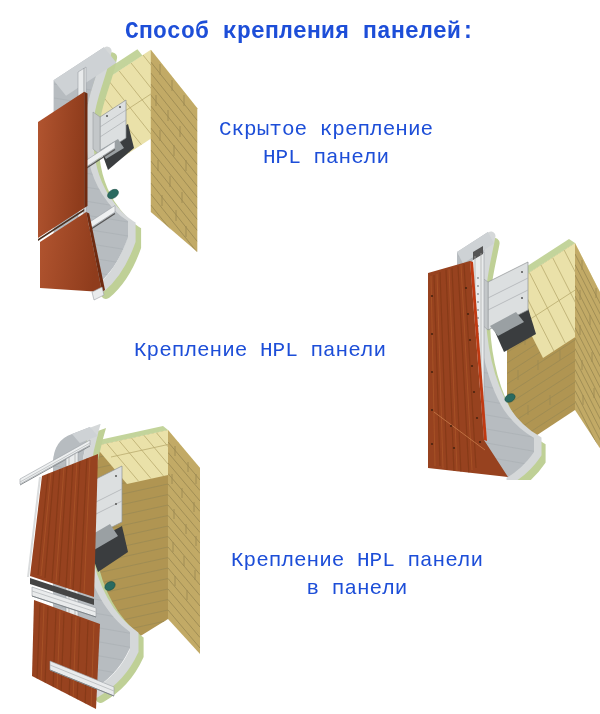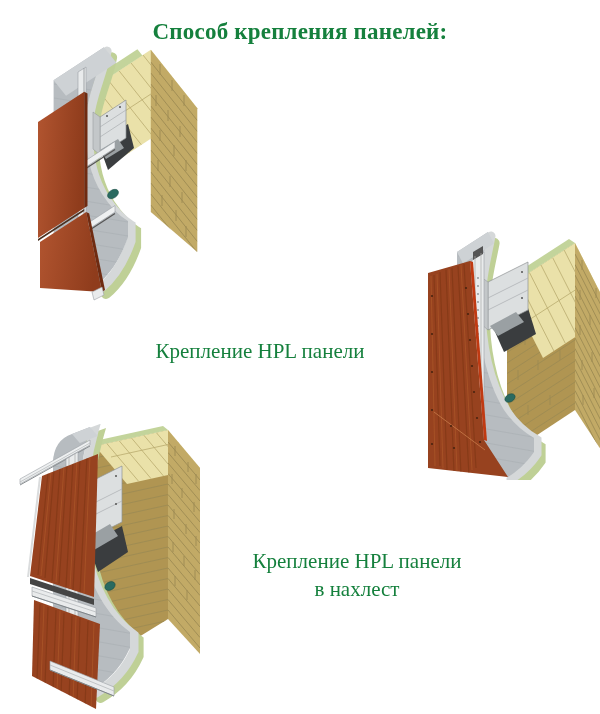--- a/index.html
+++ b/index.html
@@ -1,17 +1,17 @@
 <!DOCTYPE html>
 <html><head>
 <meta charset="utf-8">
 <style>
   html,body{margin:0;padding:0;background:#fff;}
   .canvas{position:relative;width:600px;height:714px;background:#ffffff;overflow:hidden;
-          font-family:Liberation Serif, serif;color:#15803d;}
+          font-family:Liberation Mono, monospace;color:#1d4ed8;}
   .title{position:absolute;top:19px;left:0;width:600px;text-align:center;
          font-size:23px;font-weight:bold;letter-spacing:0.2px;}
   .caption{position:absolute;text-align:center;font-size:21px;line-height:28px;}
   #cap1{left:178px;top:116px;width:296px;}
   #cap2{left:108px;top:337px;width:304px;}
   #cap3{left:205px;top:547px;width:304px;}
   .illo{position:absolute;}
   #illo1{left:10px;top:40px;}
   #illo2{left:420px;top:230px;}
   #illo3{left:10px;top:424px;}
@@ -345,23 +345,27 @@
       </g>
     </g>
 
     <g>
       <polygon class="alu" points="40,237 104,263 104,272 40,246"></polygon>
       <path d="M40,241 L104,267" stroke="#b6babc" stroke-width="0.8" fill="none"></path>
       <path d="M40,246 L104,272" stroke="#7e8488" stroke-width="1" fill="none"></path>
     </g>
   </svg>
 
+  <div class="caption" id="cap1">
+    <span style="display:block">Скрытое крепление</span>
+    <span style="display:block">HPL панели</span>
+  </div>
 
   <div class="caption" id="cap2">
     <span style="display:block">Крепление HPL панели</span>
   </div>
 
   <div class="caption" id="cap3">
     <span style="display:block">Крепление HPL панели</span>
-    <span style="display:block">в нахлест</span>
+    <span style="display:block">в панели</span>
   </div>
 
 </div>
 
 </body></html>

